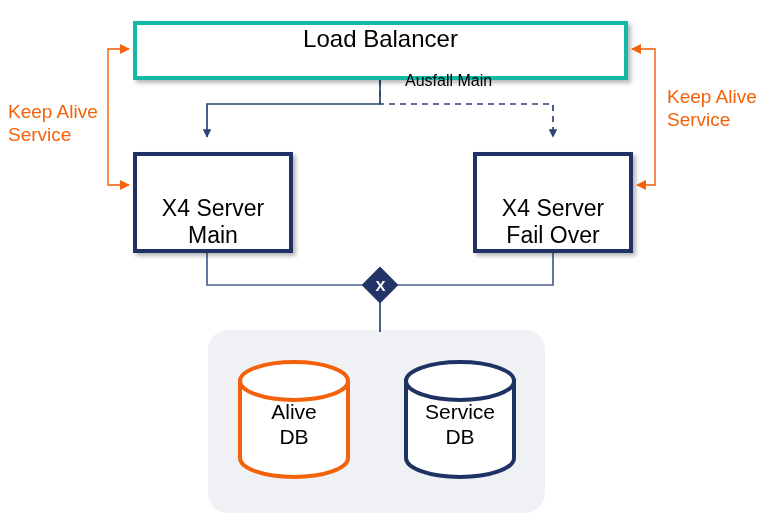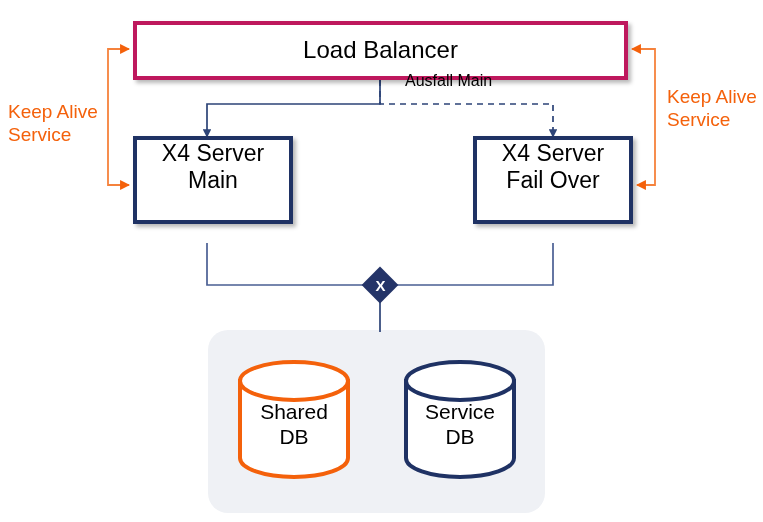--- a/index.html
+++ b/index.html
@@ -31,43 +31,43 @@
   }
 
   
   #load-balancer {
     position: absolute;
     left: 133px;
     top: 21px;
     width: 495px;
     height: 59px;
     box-sizing: border-box;
-    border: 4px solid #be185d;
+    border: 4px solid #14b8a6;
     background: #ffffff;
     display: flex;
-    align-items: center;
+    align-items: flex-start;
     justify-content: center;
     box-shadow: 3px 3px 4px rgba(0,0,0,0.28);
     z-index: 4;
   }
   #load-balancer .node-label {
     font-size: 24px;
   }
 
   
   .server-box {
     position: absolute;
-    top: 136px;
+    top: 152px;
     width: 160px;
-    height: 88px;
+    height: 101px;
     box-sizing: border-box;
     border: 4px solid #1F3264;
     background: #ffffff;
     display: flex;
-    align-items: flex-start;
+    align-items: flex-end;
     justify-content: center;
     box-shadow: 3px 3px 4px rgba(0,0,0,0.28);
     z-index: 4;
   }
   #server-main { left: 133px; }
   #server-failover { left: 473px; }
   .server-box .node-label {
     font-size: 23px;
   }
 
@@ -234,21 +234,21 @@
     <div class="x-glyph">X</div>
   </div>
 
   <div id="db-shared" class="cylinder">
     <svg viewBox="0 0 114 115" xmlns="http://www.w3.org/2000/svg">
       <g filter="none">
         <path d="M 3 19 L 3 96 A 54 19 0 0 0 111 96 L 111 19 Z" fill="#ffffff" stroke="#F4610B" stroke-width="4"></path>
         <ellipse cx="57" cy="19" rx="54" ry="19" fill="#ffffff" stroke="#F4610B" stroke-width="4"></ellipse>
       </g>
     </svg>
-    <span class="node-label">Shared
+    <span class="node-label">Alive
 DB</span>
   </div>
 
   <div id="db-system" class="cylinder">
     <svg viewBox="0 0 114 115" xmlns="http://www.w3.org/2000/svg">
       <g>
         <path d="M 3 19 L 3 96 A 54 19 0 0 0 111 96 L 111 19 Z" fill="#ffffff" stroke="#1F3264" stroke-width="4"></path>
         <ellipse cx="57" cy="19" rx="54" ry="19" fill="#ffffff" stroke="#1F3264" stroke-width="4"></ellipse>
       </g>
     </svg>

